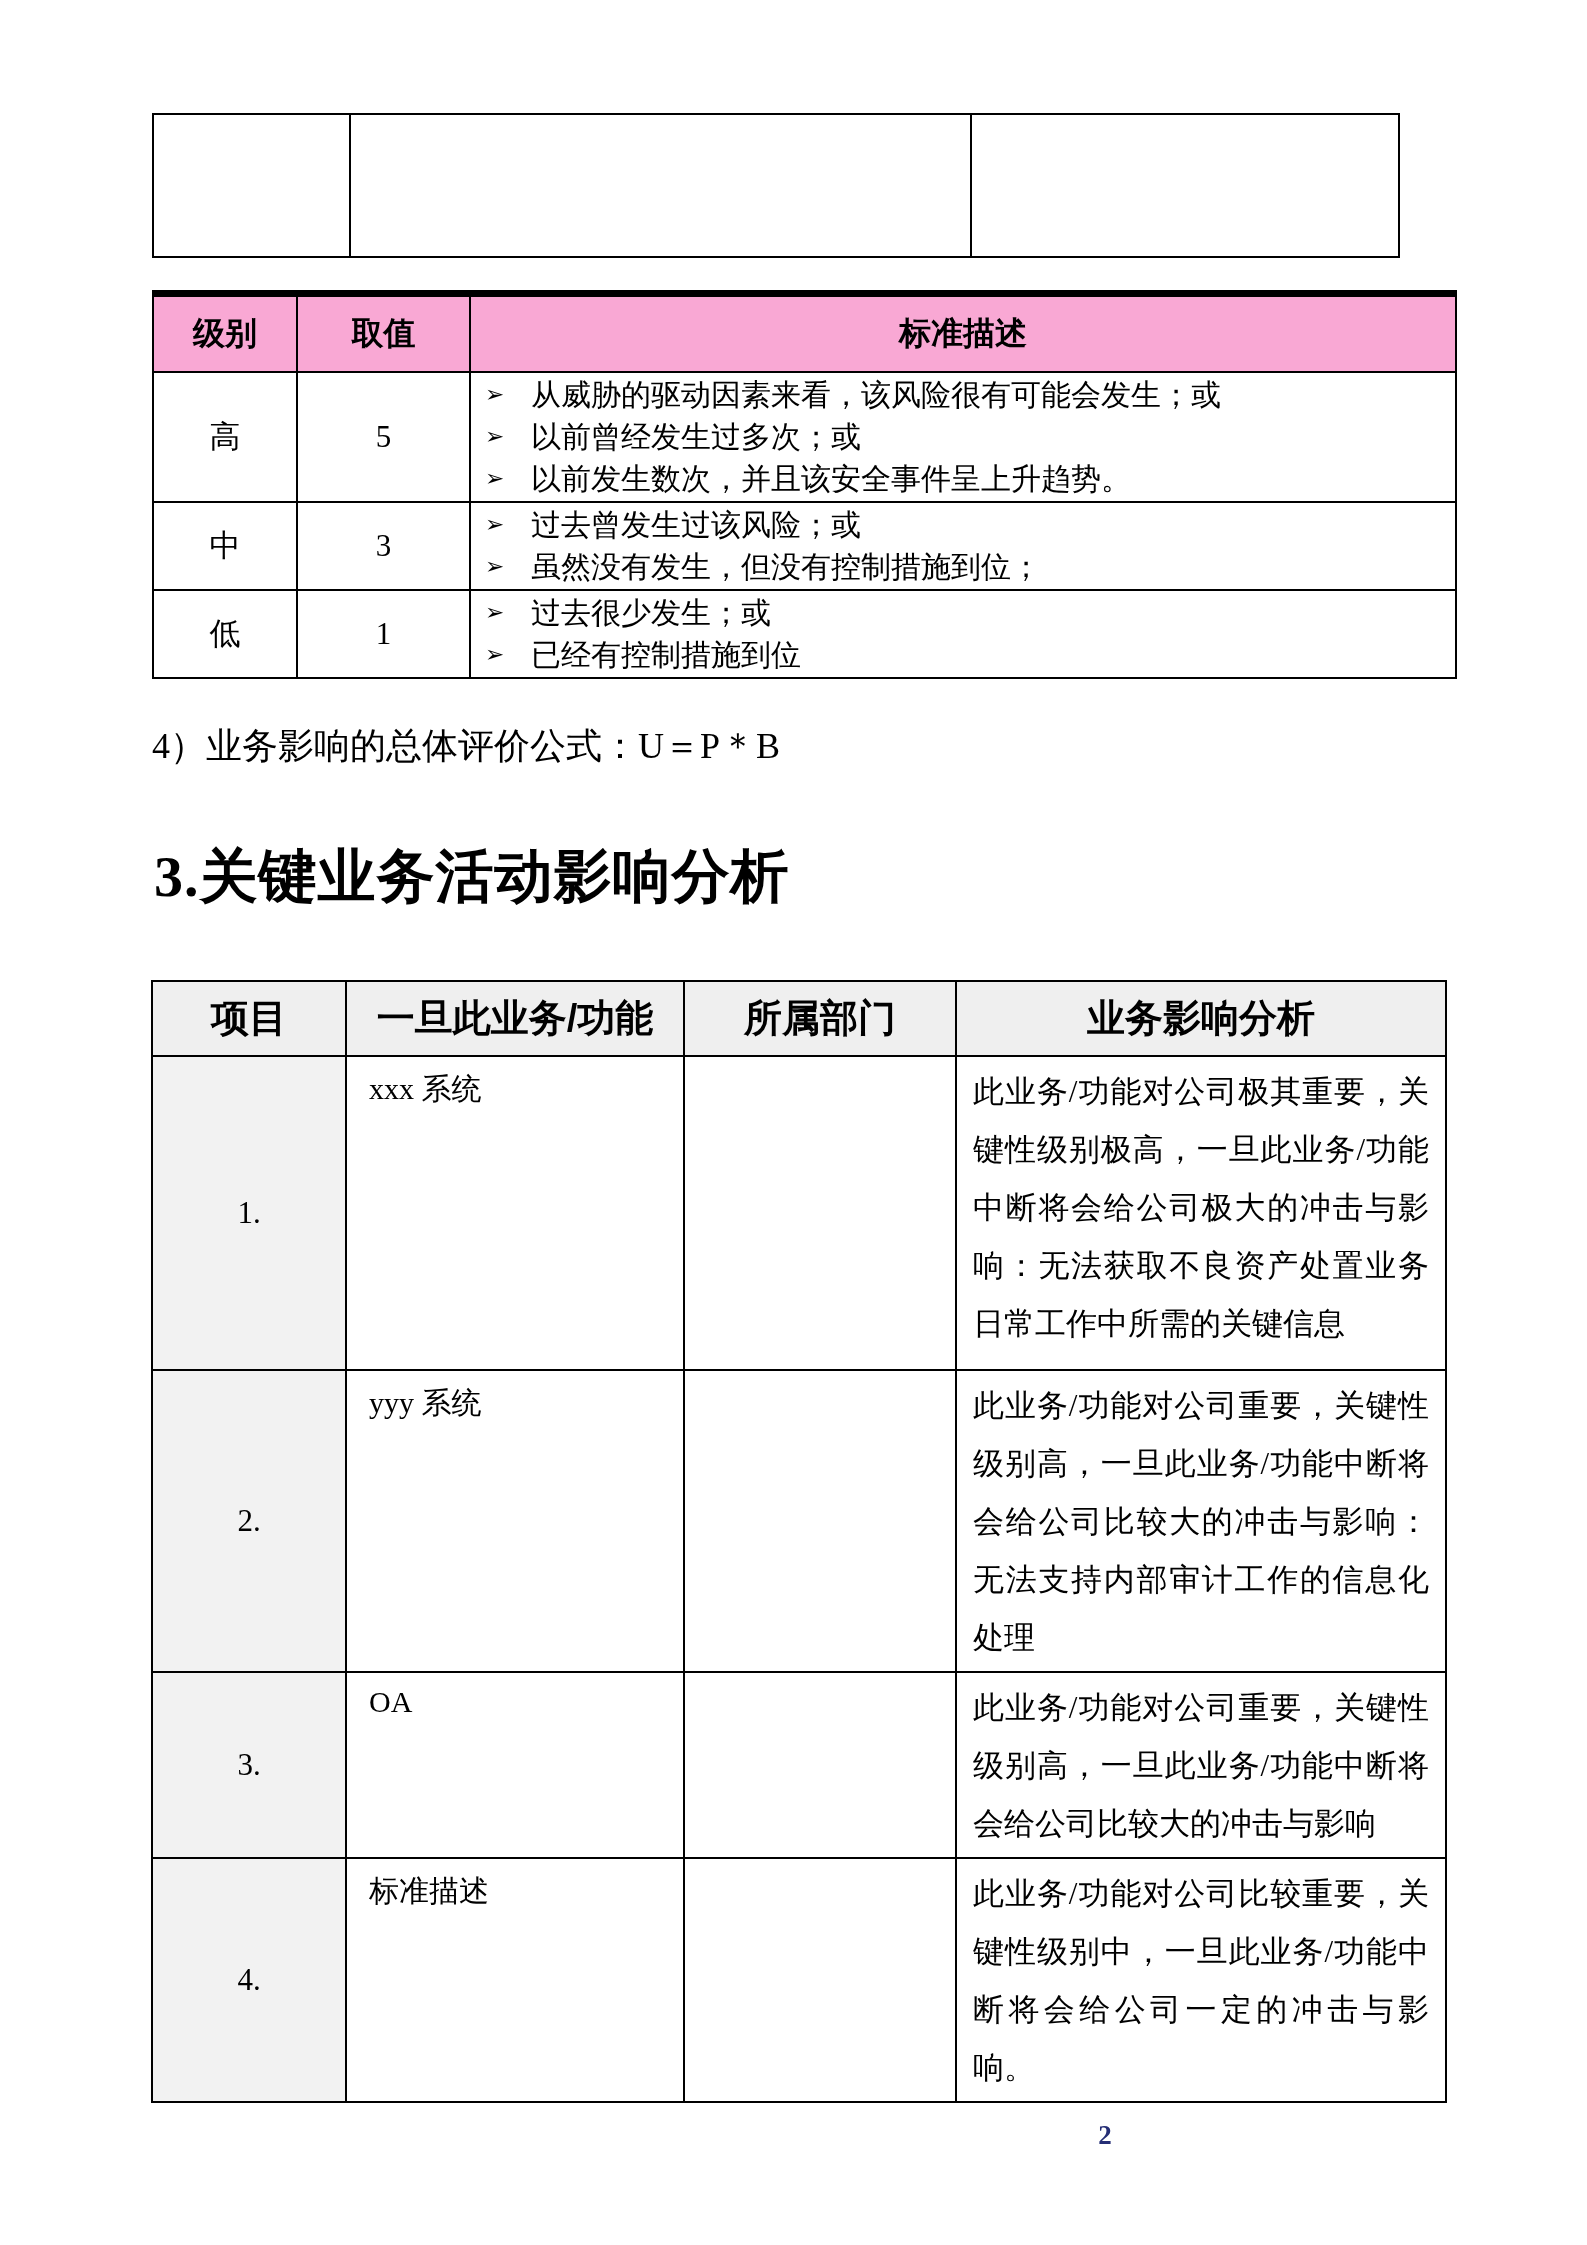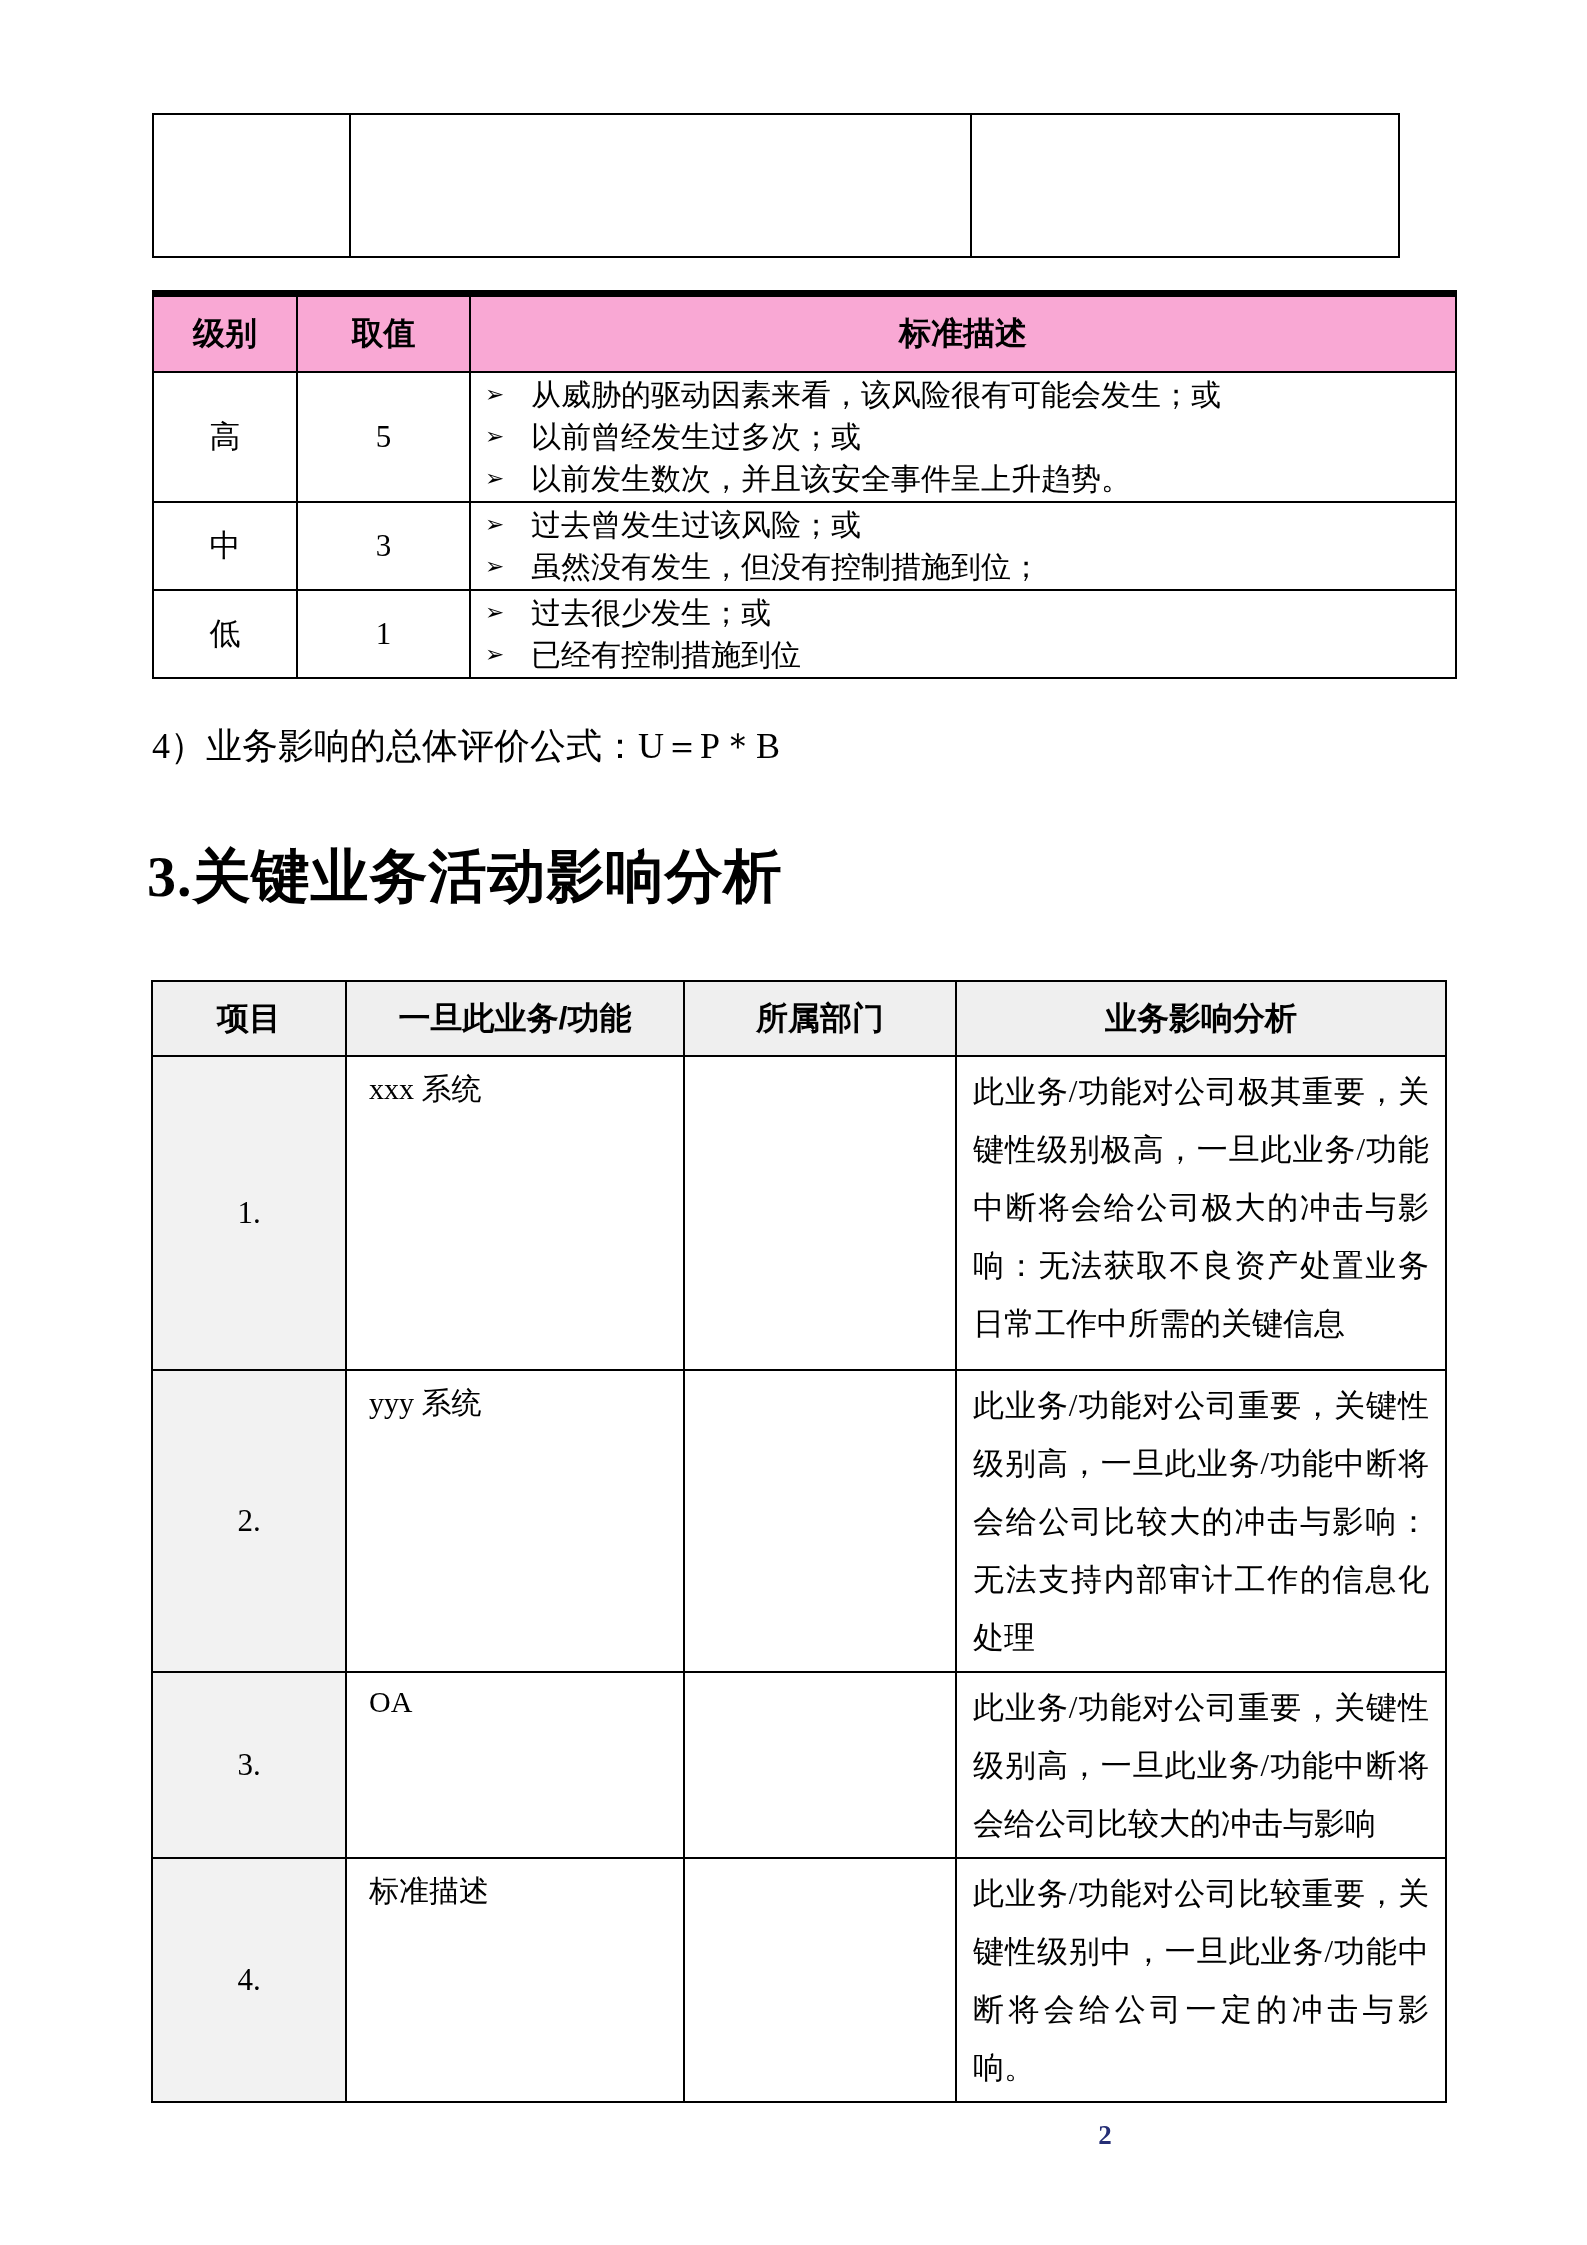--- a/index.html
+++ b/index.html
@@ -32,29 +32,29 @@
   .bullet-line{display:flex;align-items:flex-start;line-height:42px;font-size:30px;}
   .bullet-ic{flex:0 0 46px;padding-left:4px;font-size:23px;line-height:42px;}
   .bullet-tx{flex:1;}
 
   
   .formula-heading{
     position:absolute;left:152px;top:722px;
     font-size:36px;font-weight:normal;white-space:nowrap;
   }
   .section-title{
-    position:absolute;left:147px;top:838px;
+    position:absolute;left:154px;top:838px;
     font-size:58px;font-weight:bold;white-space:nowrap;letter-spacing:1px;
   }
 
   
   .t3{position:absolute;left:151px;top:980px;width:1294px;}
   .t3 th{
     background:#efefef;height:71px;
-    font-size:32px;font-weight:bold;text-align:center;vertical-align:middle;
+    font-size:38px;font-weight:bold;text-align:center;vertical-align:middle;
     font-family:"Liberation Sans","DejaVu Sans",sans-serif;
   }
   .t3 td{background:#fff;}
   .t3 .no-cell{
     background:#f2f2f2;text-align:center;vertical-align:middle;font-size:31px;
   }
   .t3 .biz-cell{vertical-align:top;padding:12px 6px 0 22px;font-size:30px;}
   .t3 .dept-cell{vertical-align:top;}
   .t3 .analysis-cell{
     vertical-align:top;padding:6px 16px 4px 16px;

